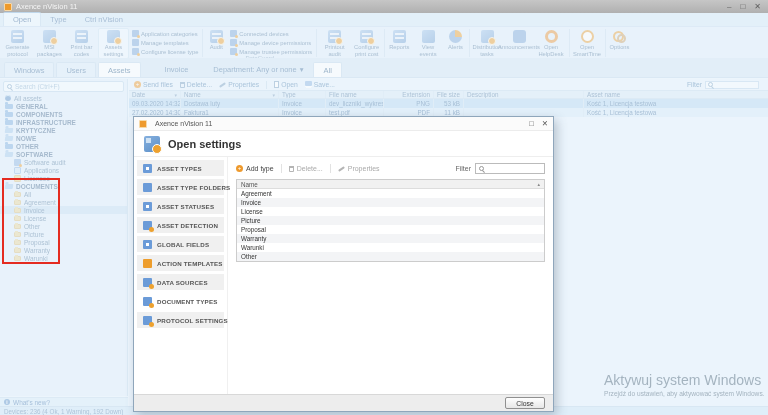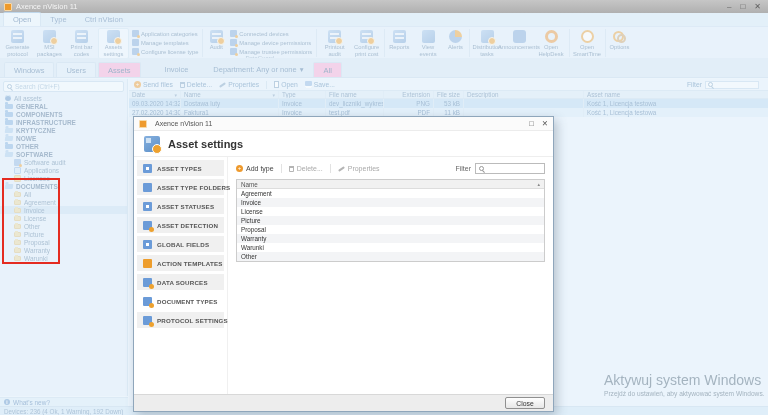--- a/index.html
+++ b/index.html
@@ -39,21 +39,21 @@
   .ric.clock { background:#fff; border:2px solid #e8a23c; border-radius:50%; }
   .ric.gear2 { background:transparent; }
   .ric.gear2::before { content:""; position:absolute; left:0; top:1px; width:7px; height:7px; border-radius:50%; border:2px solid #e8a23c; }
   .ric.gear2::after { content:""; position:absolute; right:0; bottom:0; width:5px; height:5px; border-radius:50%; border:2px solid #caa36a; }
   .ris { width:7px; height:7px; border-radius:1px; background:#7fa9da; position:relative; flex:0 0 auto; }
   .ris.o::after { content:""; position:absolute; right:-1px; bottom:-1px; width:3px; height:3px; border-radius:50%; background:#eda12f; }
 
   
   .navrow { position:absolute; top:58px; left:0; right:0; height:20px; background:#d2e5f4; border-bottom:1px solid #c2d8ea; display:flex; align-items:flex-end; padding-left:4px; z-index:1; }
   .ntab { height:15px; display:flex; align-items:center; padding:0 9px; font-size:7.5px; color:#4c76a1; background:#dcecf9; border:1px solid #c2d8ea; border-bottom:none; border-radius:2px 2px 0 0; margin-right:2px; }
-  .ntab.active { background:#f9a8d4; color:#39668f; }
+  .ntab.active { background:#ffffff; color:#39668f; }
   .viewtitle { font-size:7.5px; color:#4c76a1; margin-left:22px; margin-bottom:3px; }
   .deptfilter { font-size:7.5px; color:#4c76a1; margin-left:14px; margin-bottom:3px; display:flex; gap:3px; align-items:center;padding-left:11px; }
   .alltab { margin-left:10px; }
 
   
   .sidebar { position:absolute; top:79px; left:0; width:128px; bottom:19px; background:#e0eefa; border-right:1px solid #c6dcee; z-index:1; }
   .searchbox { margin:2px 3px; height:11px; background:#f3fafe; border:1px solid #bcd6ea; border-radius:2px; display:flex; align-items:center; gap:3px; padding:0 3px; }
   .searchbox input { border:none; outline:none; background:transparent; font-size:6.5px; color:#5b80a4; width:100%; font-family:"Liberation Sans",sans-serif; }
   .searchbox input::placeholder { color:#90b2cf; }
   .mag { width:5px; height:5px; border:1px solid #7fa3c4; border-radius:50%; position:relative; flex:0 0 auto; }
@@ -511,21 +511,21 @@
   <div class="dtitle">
     <span class="app-ic"></span>
     <span class="txt">Axence nVision 11</span>
     <span class="dctrl">
       <span>□</span>
       <span>✕</span>
     </span>
   </div>
   <div class="dheader">
     <span class="dhic"></span>
-    <span class="txt">Asset settings</span>
+    <span class="txt">Open settings</span>
   </div>
   <div class="dbody">
     <div class="dmenu">
       <div class="mitem">
           <span class="mi g"></span>
           <span>ASSET TYPES</span>
         </div>
       <div class="mitem">
           <span class="mi"></span>
           <span>ASSET TYPE FOLDERS</span>

